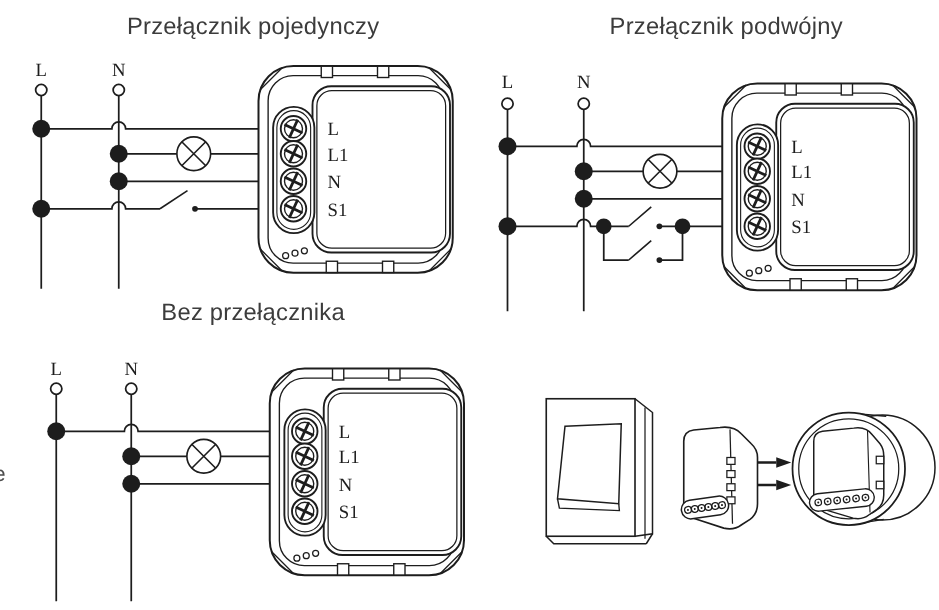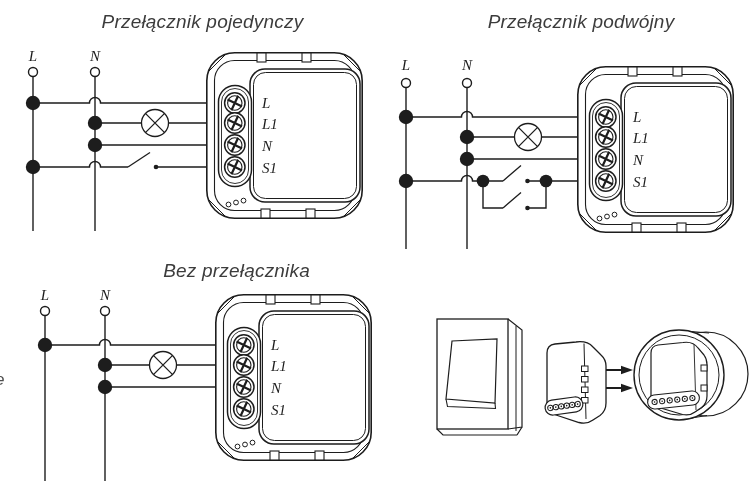--- a/index.html
+++ b/index.html
@@ -1,21 +1,21 @@
 <!DOCTYPE html>
 <html><head>
 <meta charset="utf-8">
 <style>
   html,body{margin:0;padding:0;background:#ffffff;}
   .canvas{position:relative;width:751px;height:488px;background:#ffffff;overflow:hidden;
-          font-family:"Liberation Sans","DejaVu Sans",sans-serif;font-style:italic;}
+          font-family:"Liberation Sans","DejaVu Sans",sans-serif;}
   .title{position:absolute;font-size:19px;color:#3c3c3c;text-align:center;letter-spacing:0.2px;}
   .title.t1{left:95px;top:11px;width:215px;}
   .title.t2{left:471px;top:11px;width:220px;}
-  .title.t3{left:95px;top:260px;width:215px;text-align:right;}
+  .title.t3{left:95px;top:240px;width:215px;}
   .edge-text{position:absolute;left:-5px;top:370px;font-size:17px;color:#4d4d4d;}
   svg{position:absolute;left:0;top:0;}
   svg text{font-family:"Liberation Serif","DejaVu Serif",serif;font-size:15px;fill:#1d1d1d;stroke:none;}
 </style>
 </head>
 <body>
 
 <div class="canvas">
 
   <div class="title t1">Przełącznik pojedynczy</div>

